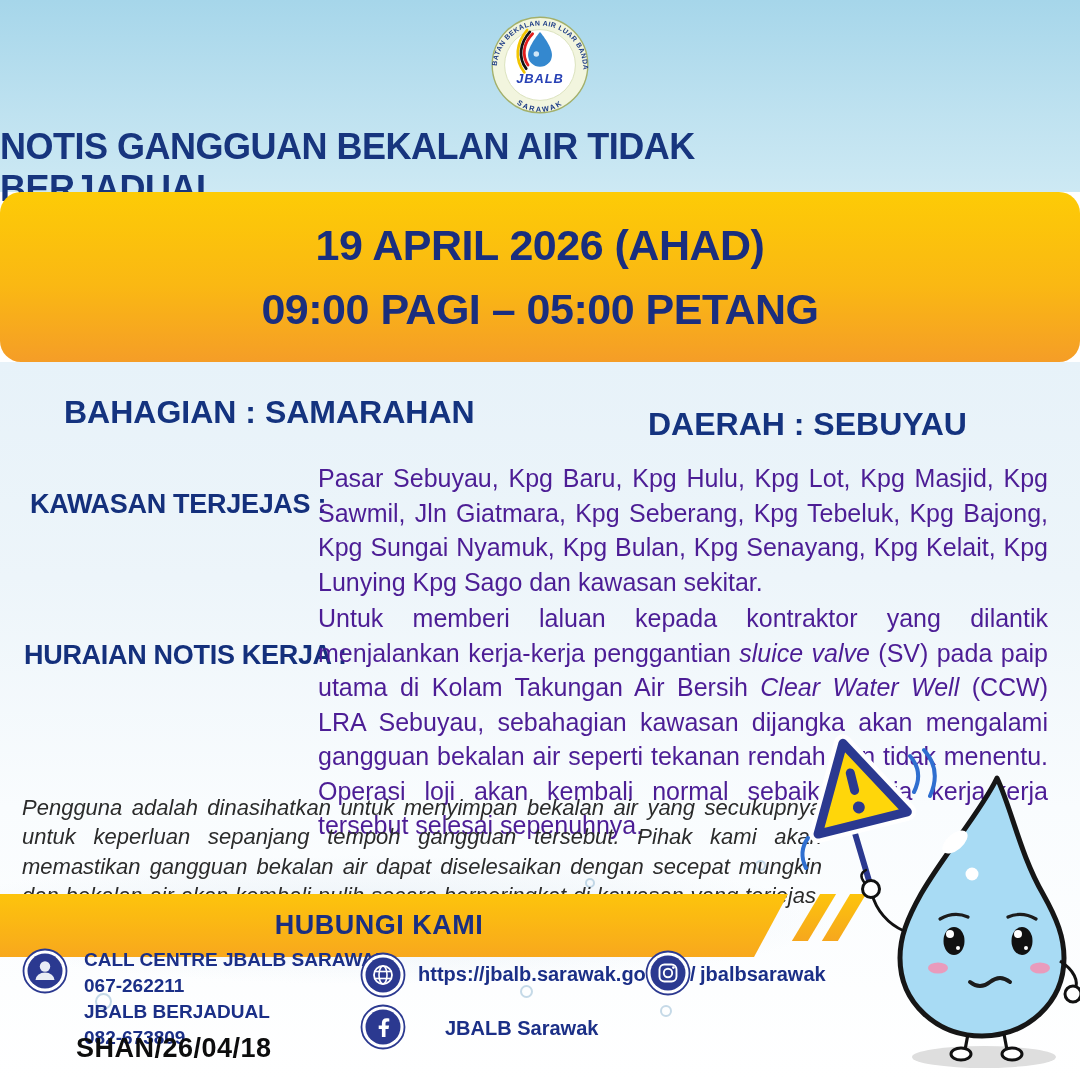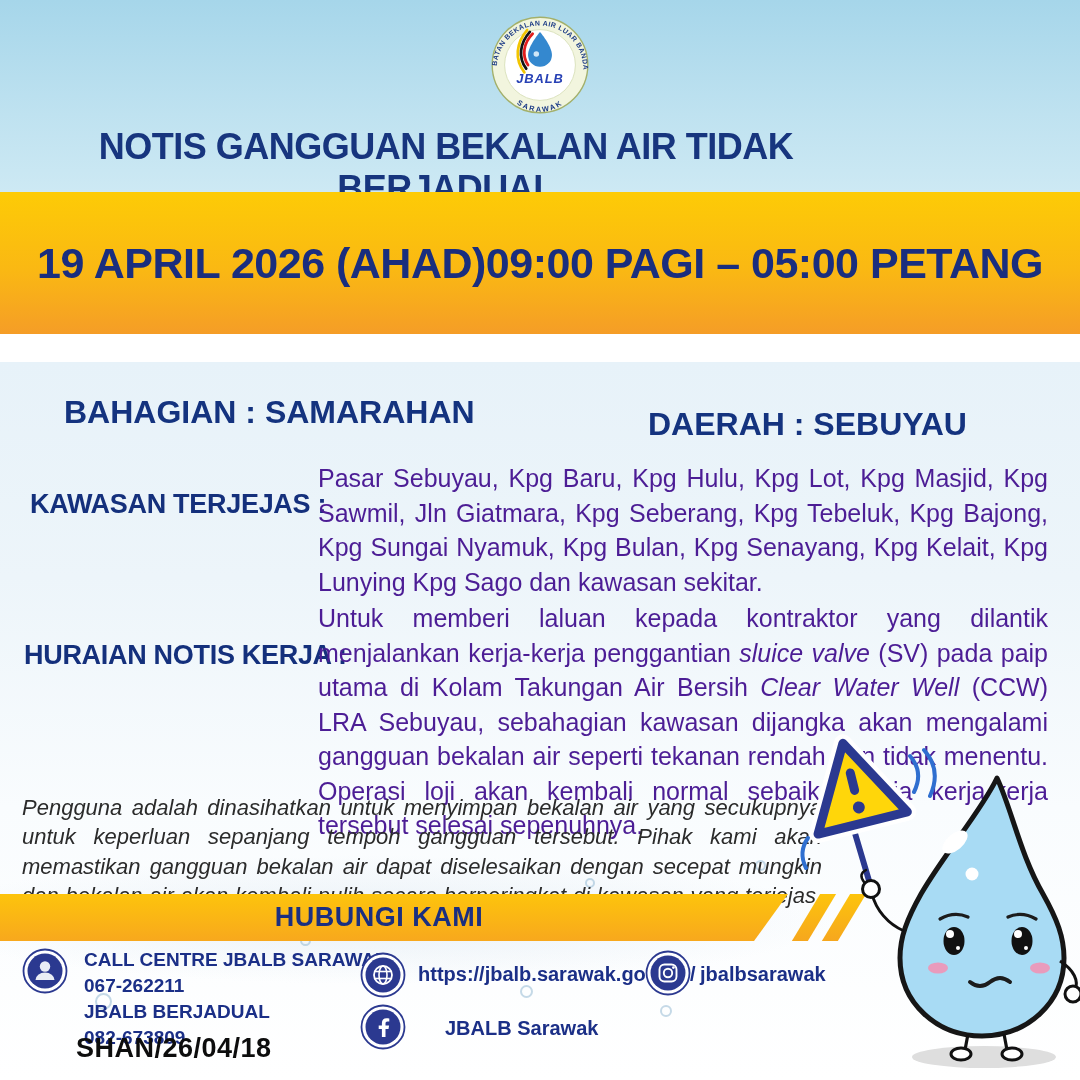--- a/index.html
+++ b/index.html
@@ -2,29 +2,29 @@
 <html><head>
 <meta charset="utf-8">
 <style>
   html,body{margin:0;padding:0;}
   body{font-family:"Liberation Sans", sans-serif; background:#fff;}
   #poster{position:relative;width:1080px;height:1080px;overflow:hidden;background:#fff;}
 
   
   #header-band{position:absolute;top:0;left:0;width:1080px;height:192px;
     background:linear-gradient(180deg,#a6d6ea 0%,#bfe2f0 60%,#cde9f4 100%);}
-  #date-band{position:absolute;top:192px;left:0;width:1080px;height:142px;
+  #date-band{position:absolute;top:192px;left:0;width:1080px;height:170px;
     background:linear-gradient(180deg,#fdcb06 0%,#fab813 55%,#f59d27 100%);
-    display:flex;flex-direction:row;align-items:center;justify-content:center;}
+    display:flex;flex-direction:column;align-items:center;justify-content:center;border-radius:21px;}
   #body-band{position:absolute;top:362px;left:0;width:1080px;height:718px;
     background:linear-gradient(180deg,#e7f2f9 0%,#edf5fa 30%,#f9fcfe 62%,#ffffff 100%);}
 
   
   #logo{position:absolute;top:8px;left:484px;width:112px;height:114px;}
-  #title{position:absolute;top:126px;left:0;width:892px;text-align:center;
+  #title{position:absolute;top:126px;left:0;width:892px;text-align:left;
     font-size:36px;font-weight:700;color:#17357e;letter-spacing:-0.5px;}
 
   
   .date-line{font-size:43px;font-weight:700;color:#1a2e7e;line-height:1.5;letter-spacing:-0.5px;}
 
   
   #bahagian{position:absolute;top:394px;left:64px;font-size:32px;font-weight:700;color:#14337f;}
   #daerah{position:absolute;top:394px;left:648px;font-size:32px;font-weight:700;color:#14337f;margin-top:12px;}
 
   
@@ -40,21 +40,21 @@
   
   #advisory{position:absolute;top:793px;left:22px;width:800px;margin:0;
     font-size:22px;font-style:italic;line-height:1.34;color:#2b2b2b;text-align:justify;}
 
   
   .bubble{position:absolute;border:2px solid rgba(150,185,212,.55);border-radius:50%;}
   #splash-wash{position:absolute;top:855px;left:0;width:840px;height:130px;
     background:radial-gradient(ellipse at 45% 50%, rgba(190,210,228,.30) 0%, rgba(190,210,228,0) 70%);}
 
   
-  #hubungi-band{position:absolute;top:894px;left:0;width:788px;height:47px;
+  #hubungi-band{position:absolute;top:894px;left:0;width:788px;height:63px;
     background:linear-gradient(180deg,#fdc40c,#f8a81d);
     clip-path:polygon(0 0,100% 0,calc(100% - 34px) 100%,0 100%);
     display:flex;align-items:center;justify-content:center;}
   #hubungi-band span{font-size:27px;font-weight:700;color:#1b2f80;padding-right:30px;letter-spacing:.5px;}
   .stripe{position:absolute;top:894px;height:47px;width:16px;transform:skewX(-31deg);
     background:linear-gradient(180deg,#fdc40c,#f6a71e);}
   #stripe-1{left:806px;} #stripe-2{left:836px;}
 
   
   .contact-icon{position:absolute;width:46px;height:46px;}

